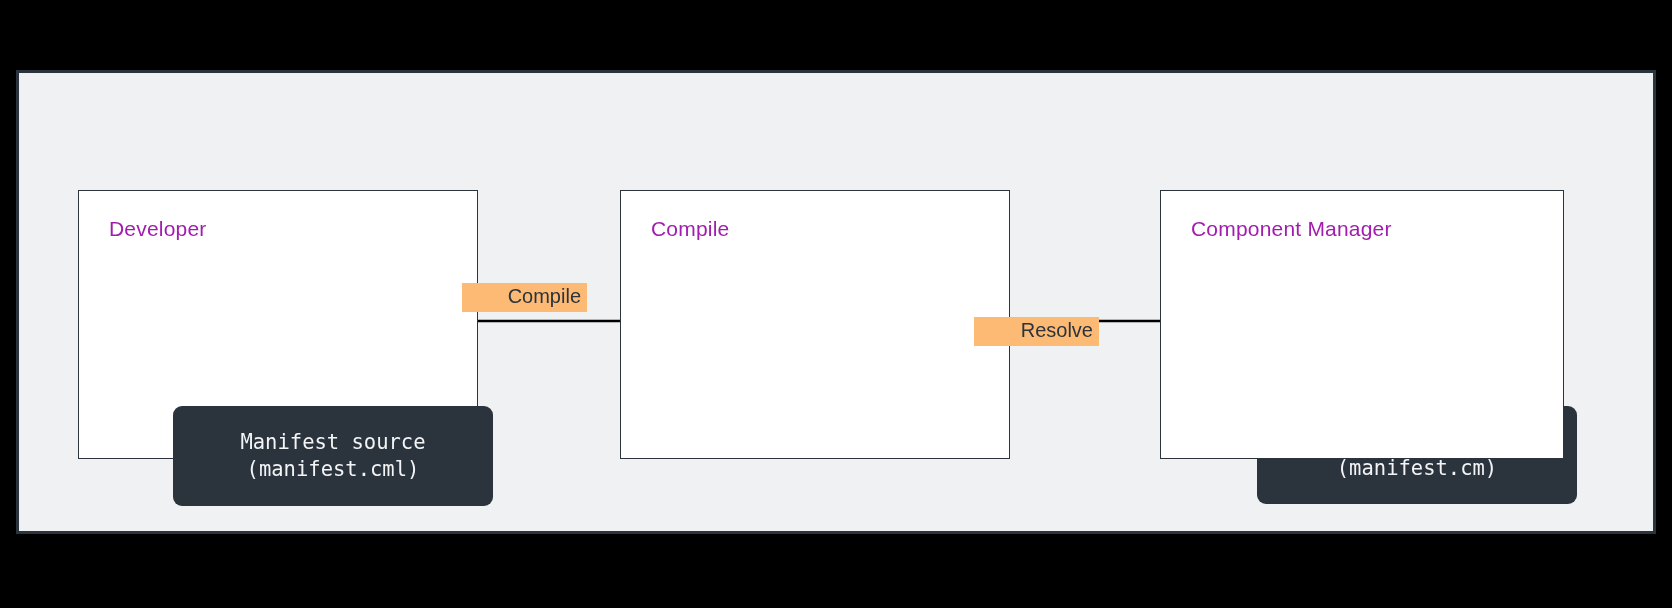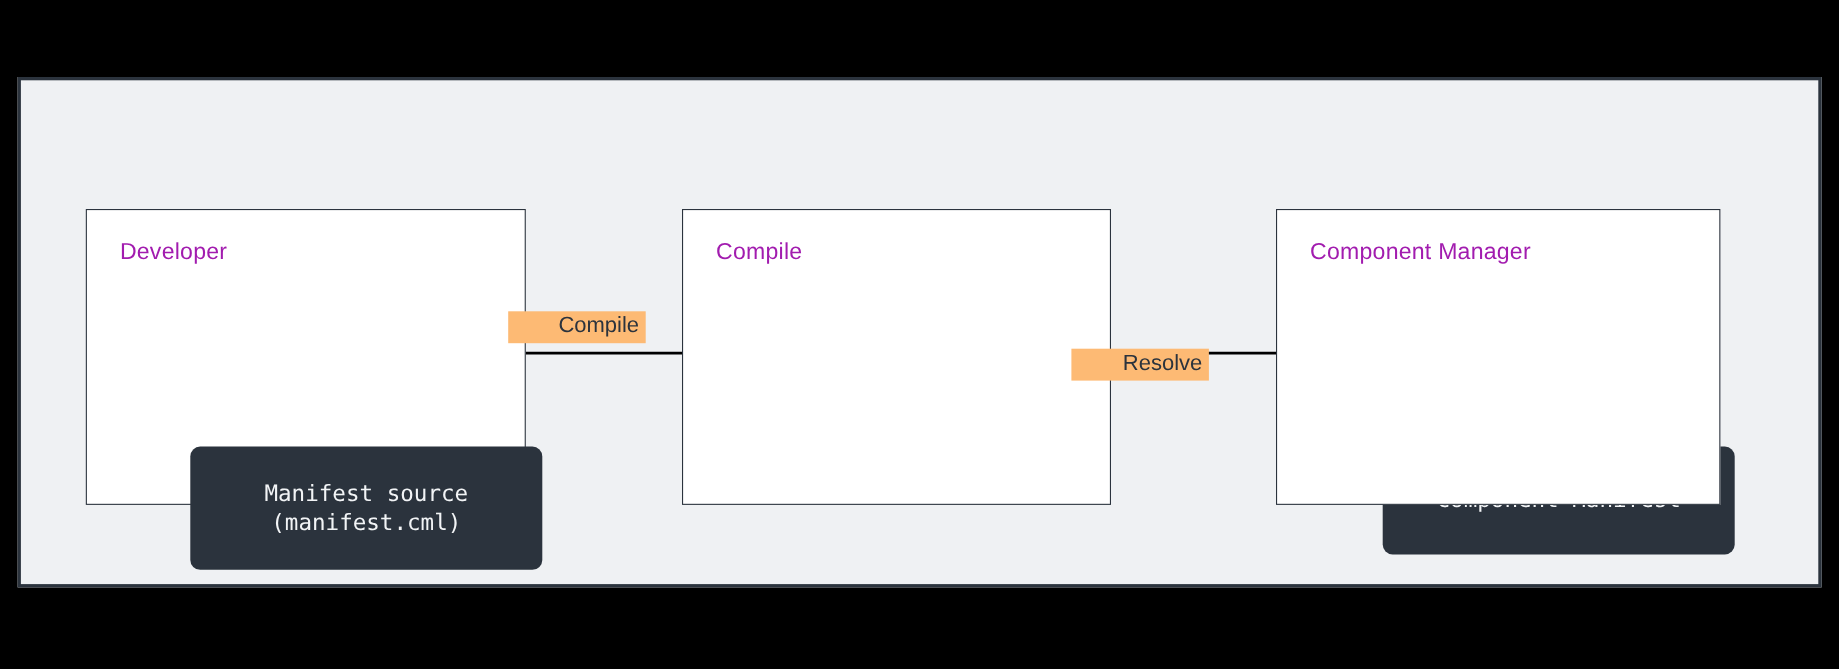--- a/index.html
+++ b/index.html
@@ -96,21 +96,21 @@
     padding: 2px 6px 4px 6px;
     box-sizing: border-box;
     text-align: right;
   }
 
   
   #cluster-developer { left: 59px;  top: 117px; width: 400px; height: 269px; }
   #cluster-package   { left: 601px; top: 117px; width: 390px; height: 269px; }
   #cluster-cm        { left: 1141px;top: 117px; width: 404px; height: 269px; }
 
-  #node-manifest-source { left: 94px;  top: 215px; width: 320px; height: 112px; }
+  #node-manifest-source { left: 94px;  top: 215px; width: 320px; height: 100px; }
   #node-component-manifest { left: 636px; top: 215px; width: 320px; height: 98px; }
 
   #edge-label-compile { left: 443px;  top: 210px; width: 125px; }
   #edge-label-resolve { left: 955px; top: 210px; width: 125px; margin-top: 34px; }
 </style>
 </head>
 <body>
 
 <div id="diagram-root">
 
@@ -133,20 +133,21 @@
       <div class="node" id="node-manifest-source">
         <div class="node-line">Manifest source</div>
         <div class="node-line">(manifest.cml)</div>
       </div>
     </div>
 
     <div class="cluster" id="cluster-package">
       <div class="cluster-label">Compile</div>
       <div class="node" id="node-component-manifest">
         <div class="node-line">Component Manifest</div>
+        <div class="node-line">(manifest.cm)</div>
       </div>
     </div>
 
     <div class="cluster" id="cluster-cm">
       <div class="cluster-label">Component Manager</div>
 
     </div>
 
     <div class="edge-label" id="edge-label-compile">Compile</div>
     <div class="edge-label" id="edge-label-resolve">Resolve</div>

